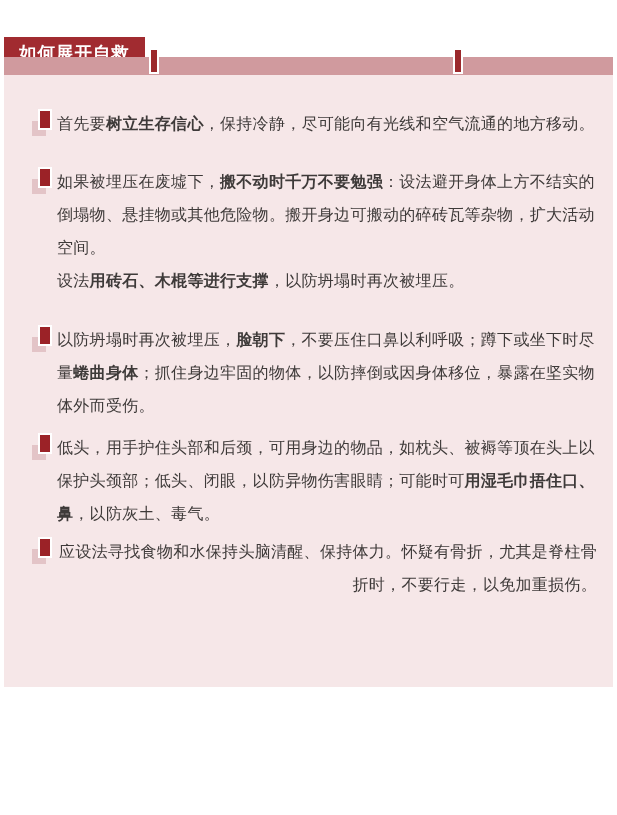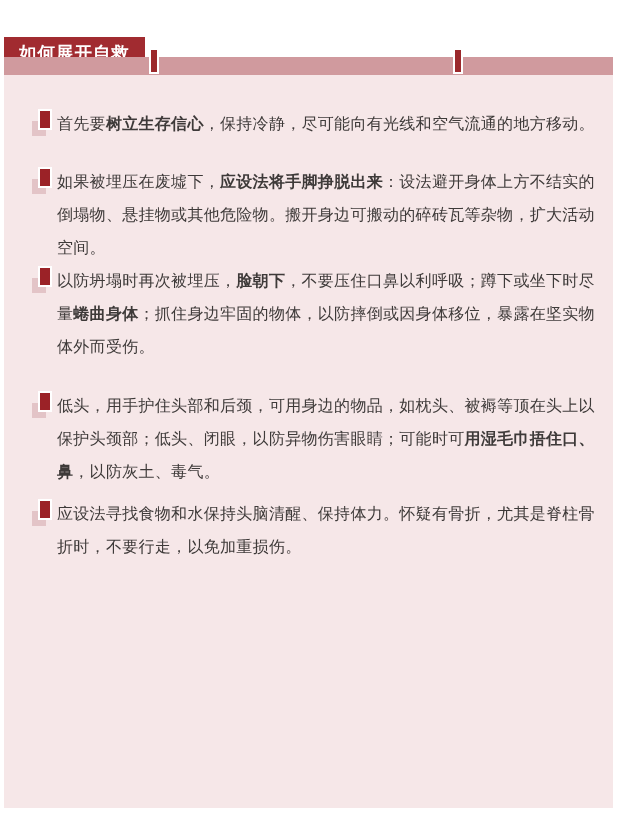--- a/index.html
+++ b/index.html
@@ -47,21 +47,21 @@
   }
   .band-marker.m1 { left: 145px; }
   .band-marker.m2 { left: 449px; }
 
   
   .content-box {
     position: absolute;
     left: 4px;
     top: 75px;
     width: 609px;
-    height: 733px;
+    height: 612px;
     background: #F6E7E8;
     padding: 32px 5px 0 28px;
     color: #3E3A39;
   }
 
   .para {
     display: flex;
     align-items: flex-start;
     font-size: 16px;
     line-height: 33px;
@@ -121,21 +121,25 @@
           <span class="shadow-sq"></span>
           <span class="red-sq"></span>
         </span>
         <span class="ptext"><span>首先要</span><b>树立生存信心</b><span>，保持冷静，尽可能向有光线和空气流通的地方移动。</span></span>
       </div>
       <div class="para">
         <span class="marker">
           <span class="shadow-sq"></span>
           <span class="red-sq"></span>
         </span>
-        <span class="ptext"><span>如果被埋压在废墟下，</span><b>应设法将手脚挣脱出来</b><span>：设法避开身体上方不结实的倒塌物、悬挂物或其他危险物。搬开身边可搬动的碎砖瓦等杂物，扩大活动空间。</span></span>
+        <span class="ptext"><span>如果被埋压在废墟下，</span><b>搬不动时千万不要勉强</b><span>：设法避开身体上方不结实的倒塌物、悬挂物或其他危险物。搬开身边可搬动的碎砖瓦等杂物，扩大活动空间。</span></span>
+      </div>
+      <div class="para">
+        <span class="marker"></span>
+        <span class="ptext"><span>设法</span><b>用砖石、木棍等进行支撑</b><span>，以防坍塌时再次被埋压。</span></span>
       </div>
       <div class="para">
         <span class="marker">
           <span class="shadow-sq"></span>
           <span class="red-sq"></span>
         </span>
         <span class="ptext"><span>以防坍塌时再次被埋压，</span><b>脸朝下</b><span>，不要压住口鼻以利呼吸；蹲下或坐下时尽量</span><b>蜷曲身体</b><span>；抓住身边牢固的物体，以防摔倒或因身体移位，暴露在坚实物体外而受伤。</span></span>
       </div>
       <div class="para">
         <span class="marker">

